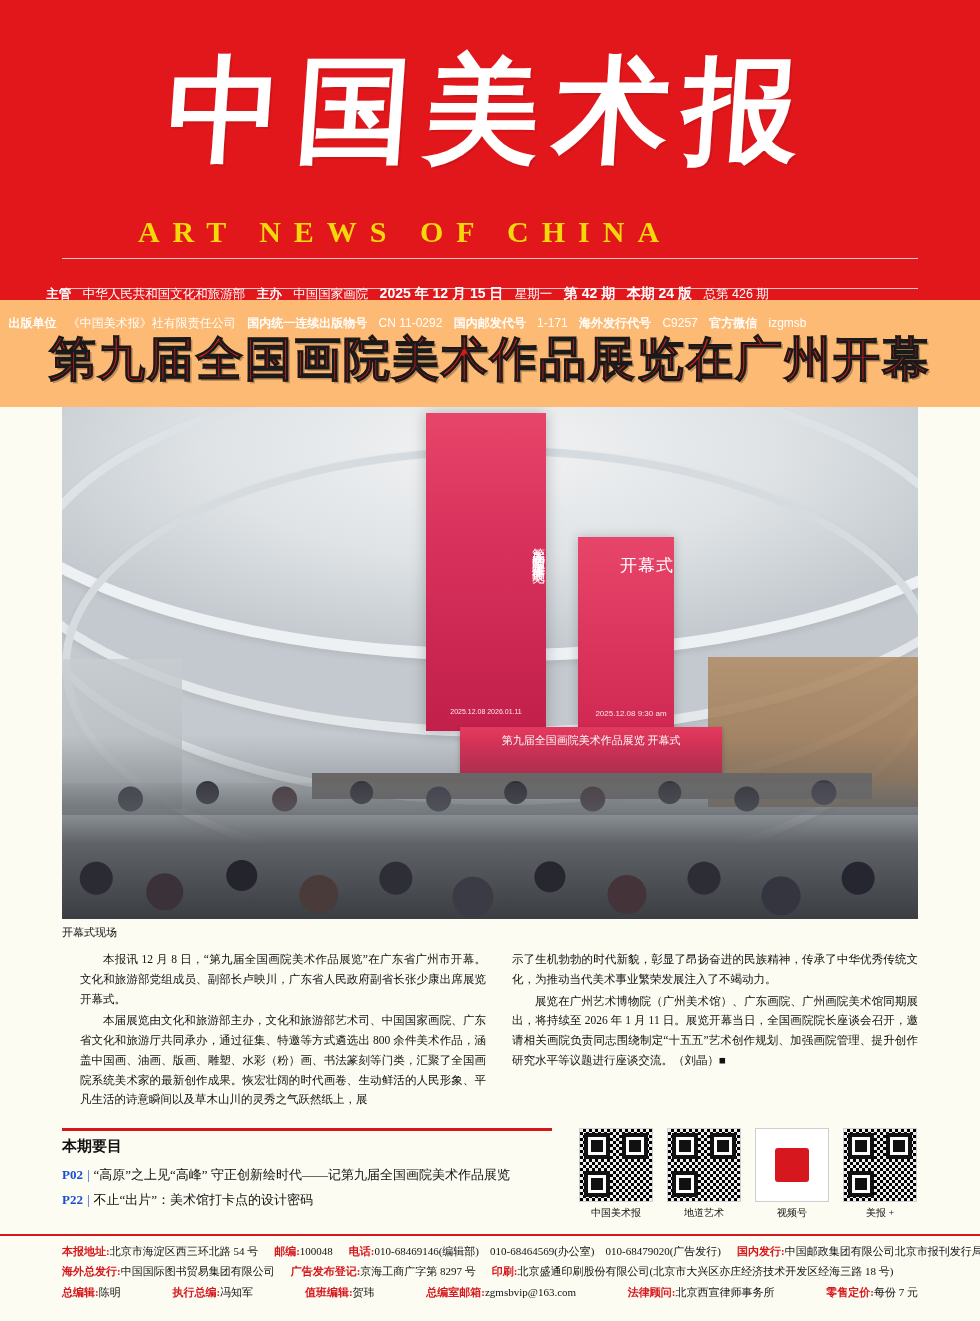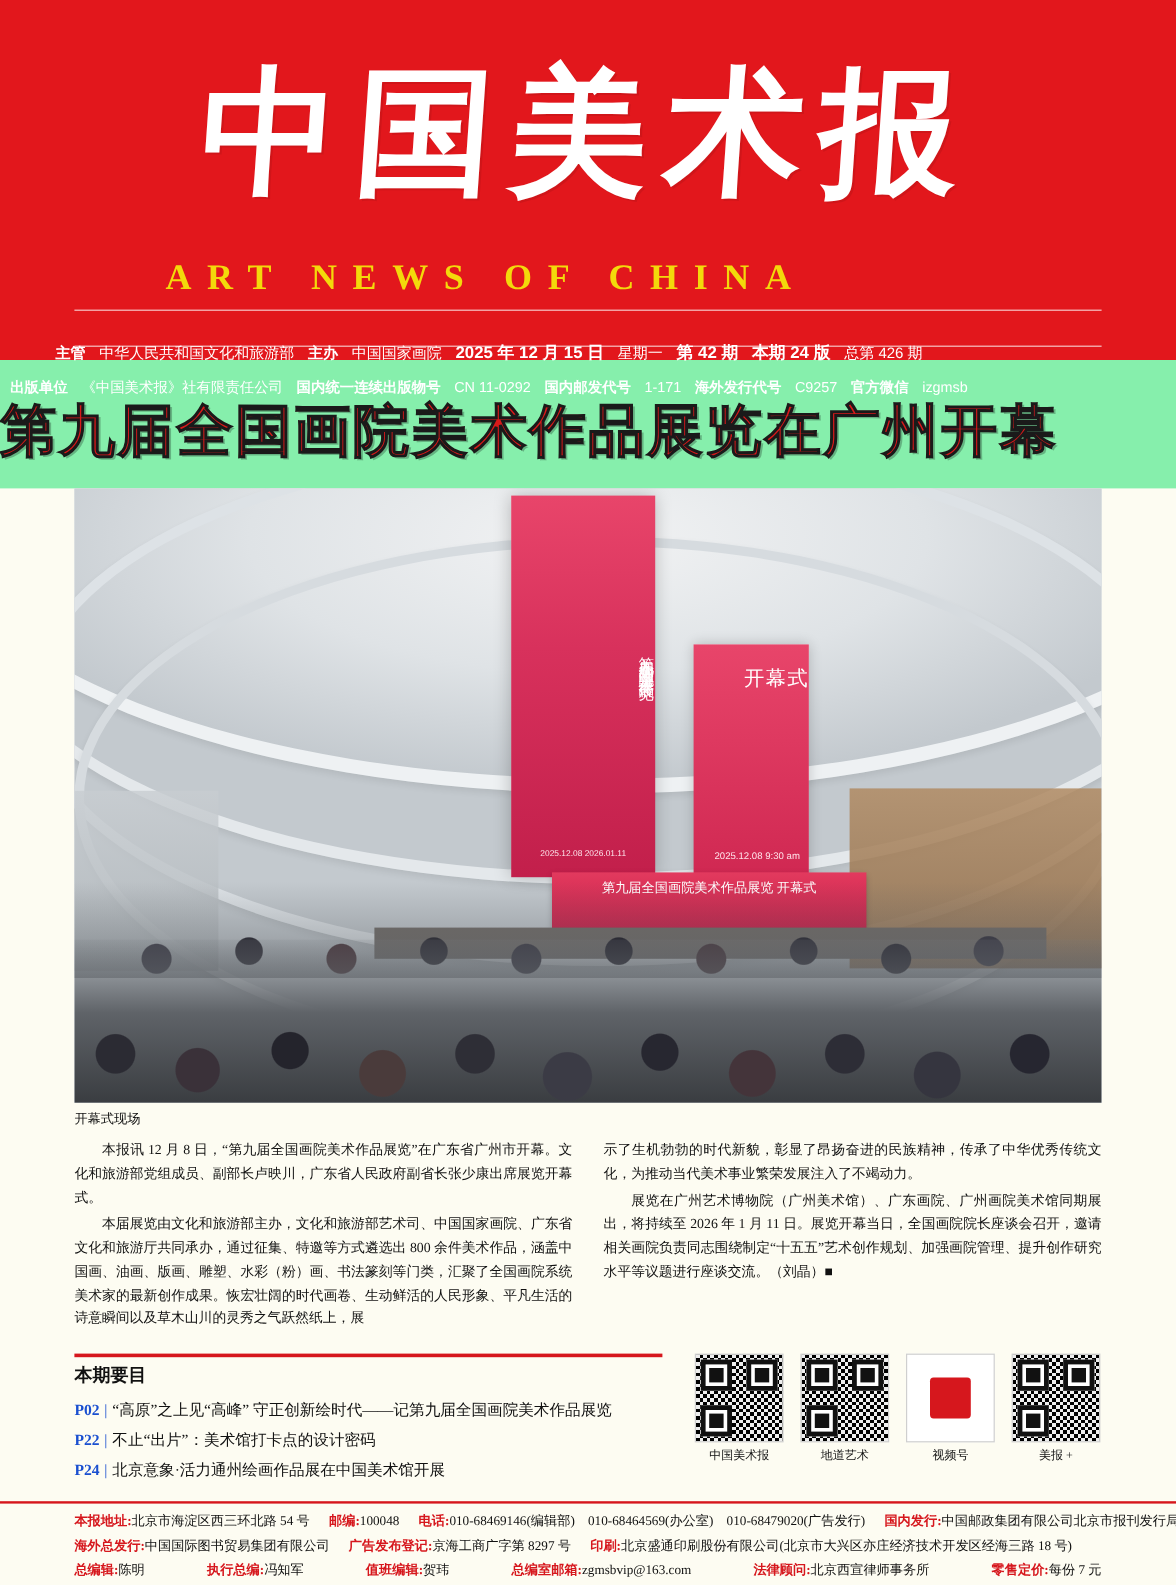--- a/index.html
+++ b/index.html
@@ -75,22 +75,23 @@
     margin-top: 20px;
   }
   .info-line-1 { top: 265px; }
   .info-line-2 { top: 295px; font-size: 12px; }
   .info-line span { margin: 0 4px; }
   .info-line .b { font-weight: bold; }
   .info-line .num { font-weight: bold; font-size: 14px; }
 
   
   .headline-wrap {
-    background: #86efac;
+    background: #fdba74;
     padding: 28px 0 16px 0;
+    text-align: center;
   }
   .headline {
     display: inline-block;
     font-family: "Liberation Serif", serif;
     font-weight: bold;
     font-size: 47px;
     letter-spacing: 2px;
     color: #d81a1a;
     -webkit-text-stroke: 1px #1a1a1a;
     white-space: nowrap;
@@ -259,21 +260,21 @@
   }
   .photo-caption {
     margin: 6px 62px 0 62px;
     font-size: 11px;
     color: #111;
     font-family: "Liberation Serif", serif;
   }
 
   
   .body-cols {
-    margin: 10px 62px 0 62px;
+    margin: 10px 62px 0 80px;
     display: flex;
     gap: 26px;
   }
   .col {
     width: 415px;
     font-family: "Liberation Serif", serif;
     font-size: 11.5px;
     line-height: 1.72;
     color: #111;
     text-align: justify;
@@ -460,23 +461,20 @@
 
   <div class="lower">
     <div class="highlights">
       <div class="highlights-title">本期要目</div>
 
       <div class="hl-row">
         <span class="hl-code">P02</span><span class="hl-sep">|</span><span>“高原”之上见“高峰” 守正创新绘时代——记第九届全国画院美术作品展览</span>
       </div>
       <div class="hl-row">
         <span class="hl-code">P22</span><span class="hl-sep">|</span><span>不止“出片”：美术馆打卡点的设计密码</span>
-      </div>
-      <div class="hl-row">
-        <span class="hl-code">P24</span><span class="hl-sep">|</span><span>北京意象·活力通州绘画作品展在中国美术馆开展</span>
       </div>
     </div>
 
     <div class="qr-wrap">
       <div class="qr-item">
         <div class="qr-box">
           <span class="qr-eye tl">
               <i></i>
             </span>
           <span class="qr-eye tr">

